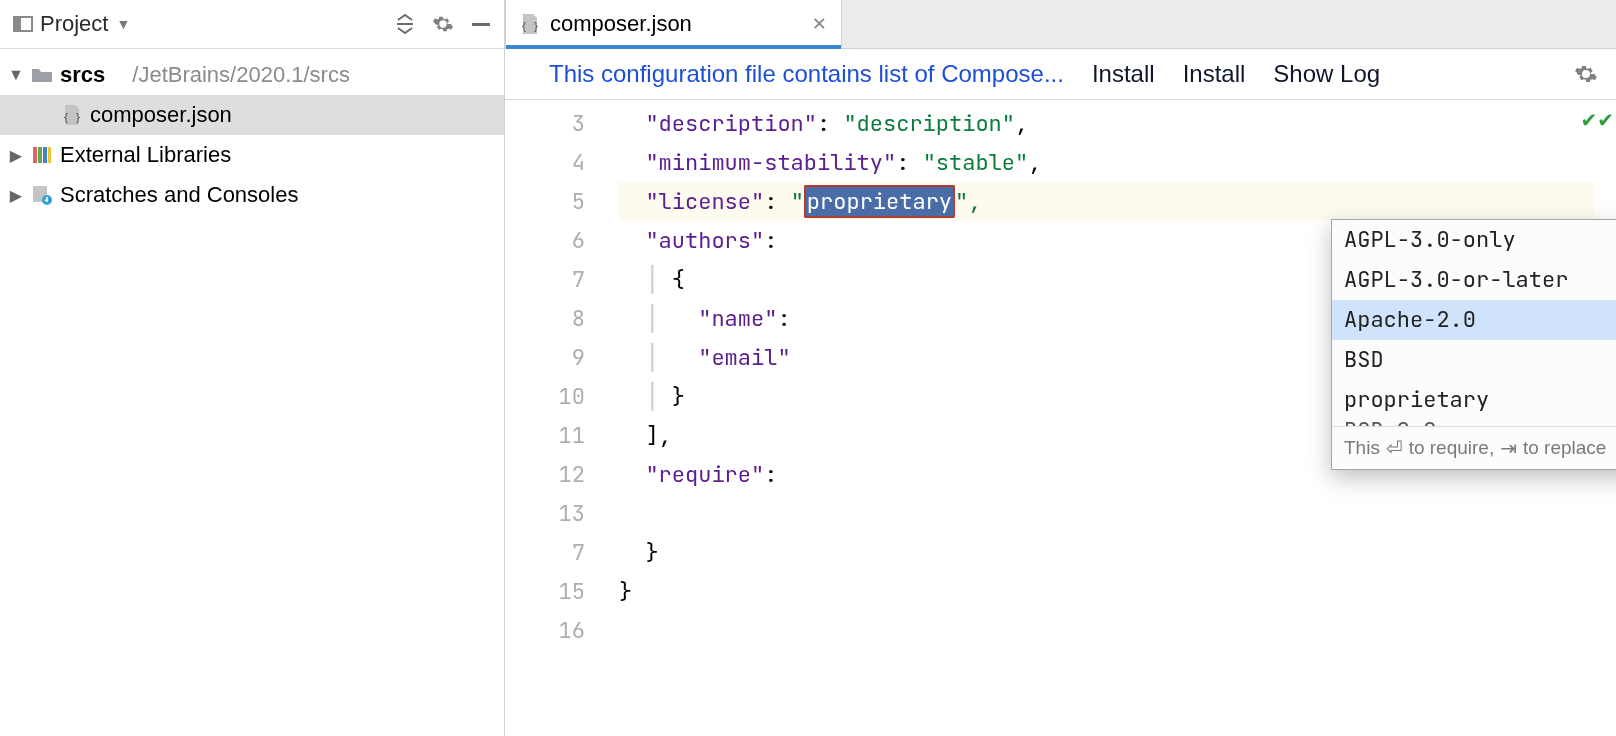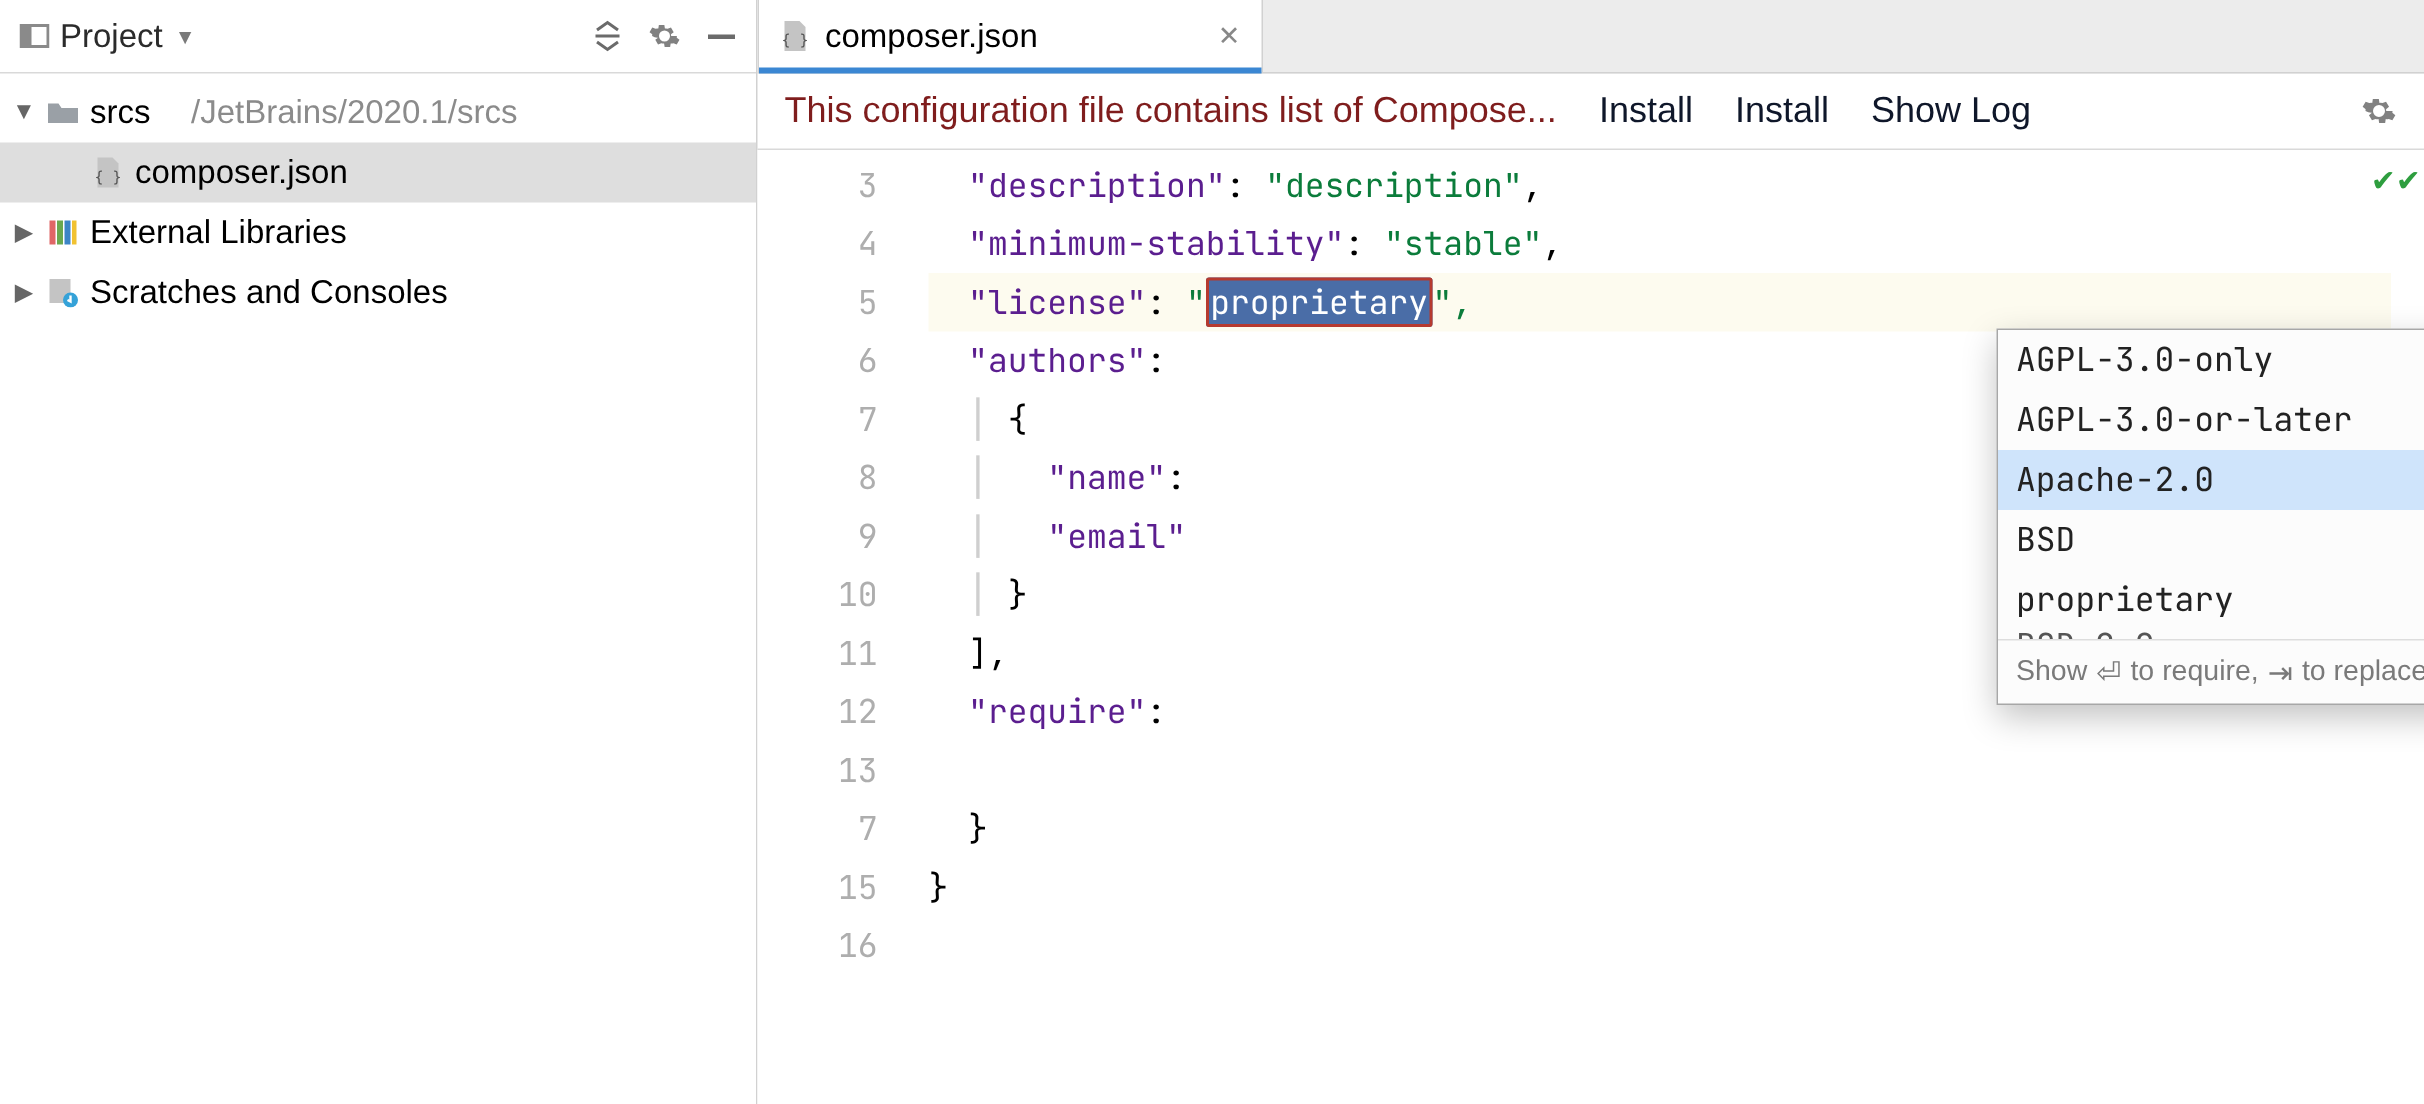--- a/index.html
+++ b/index.html
@@ -52,21 +52,21 @@
     display: flex;
     align-items: center;
     height: 40px;
     font-size: 22px;
     white-space: nowrap;
     gap: 6px;
     padding-left: 8px;
   }
   .tree-row .expander { width:16px; display:flex; justify-content:center; font-size:16px; color:#666;}
   .tree-row .icon { width:24px; display:flex; justify-content:center;}
-  .tree-row .bold { font-weight: 400;}
+  .tree-row .bold { font-weight: 700;}
   .tree-row .gray { color:#8b8b8b;}
   .tree-row.selected { background:#dedede;}
   .tree-row.indent1 { padding-left: 60px; }
   
   .editor {
     flex: 1;
     display: flex;
     flex-direction: column;
     position: relative;
   }
@@ -93,21 +93,21 @@
   .tab .close-x { color:#888; font-size:18px; margin-left: 110px;}
   .info-bar {
     height: 50px;
     display: flex;
     align-items: center;
     padding: 0 18px;
     border-bottom: 1px solid #d9d9d9;
     gap: 28px;
     font-size: 24px;
   }
-  .info-bar .msg { color:#7f1d1d; flex:0 1 auto; white-space:nowrap; overflow:hidden; text-overflow:ellipsis; max-width: 610px;}
+  .info-bar .msg { color:#1d4ed8; flex:0 1 auto; white-space:nowrap; overflow:hidden; text-overflow:ellipsis; max-width: 610px; margin-left: 26px;}
   .info-bar .link { color:#0f172a; cursor:pointer; }
   .info-bar .spacer { flex:1; }
   .code-area {
     flex:1;
     display:flex;
     position:relative;
   }
   .gutter {
     width: 114px;
     flex:0 0 114px;
@@ -334,21 +334,21 @@
       <div class="items">
         <div class="item">AGPL-3.0-only</div>
         <div class="item">AGPL-3.0-or-later</div>
         <div class="item selected">Apache-2.0</div>
         <div class="item">BSD</div>
         <div class="item">proprietary</div>
         <div class="item cutoff">BSD-2.0</div>
 
       </div>
       <div class="footer">
-        <span>Show </span>
+        <span>This </span>
         <span class="sym">⏎</span>
         <span> to require, </span>
         <span class="sym">⇥</span>
         <span> to replace</span>
 
       </div>
     </div>
   </div>
 </div>
 

